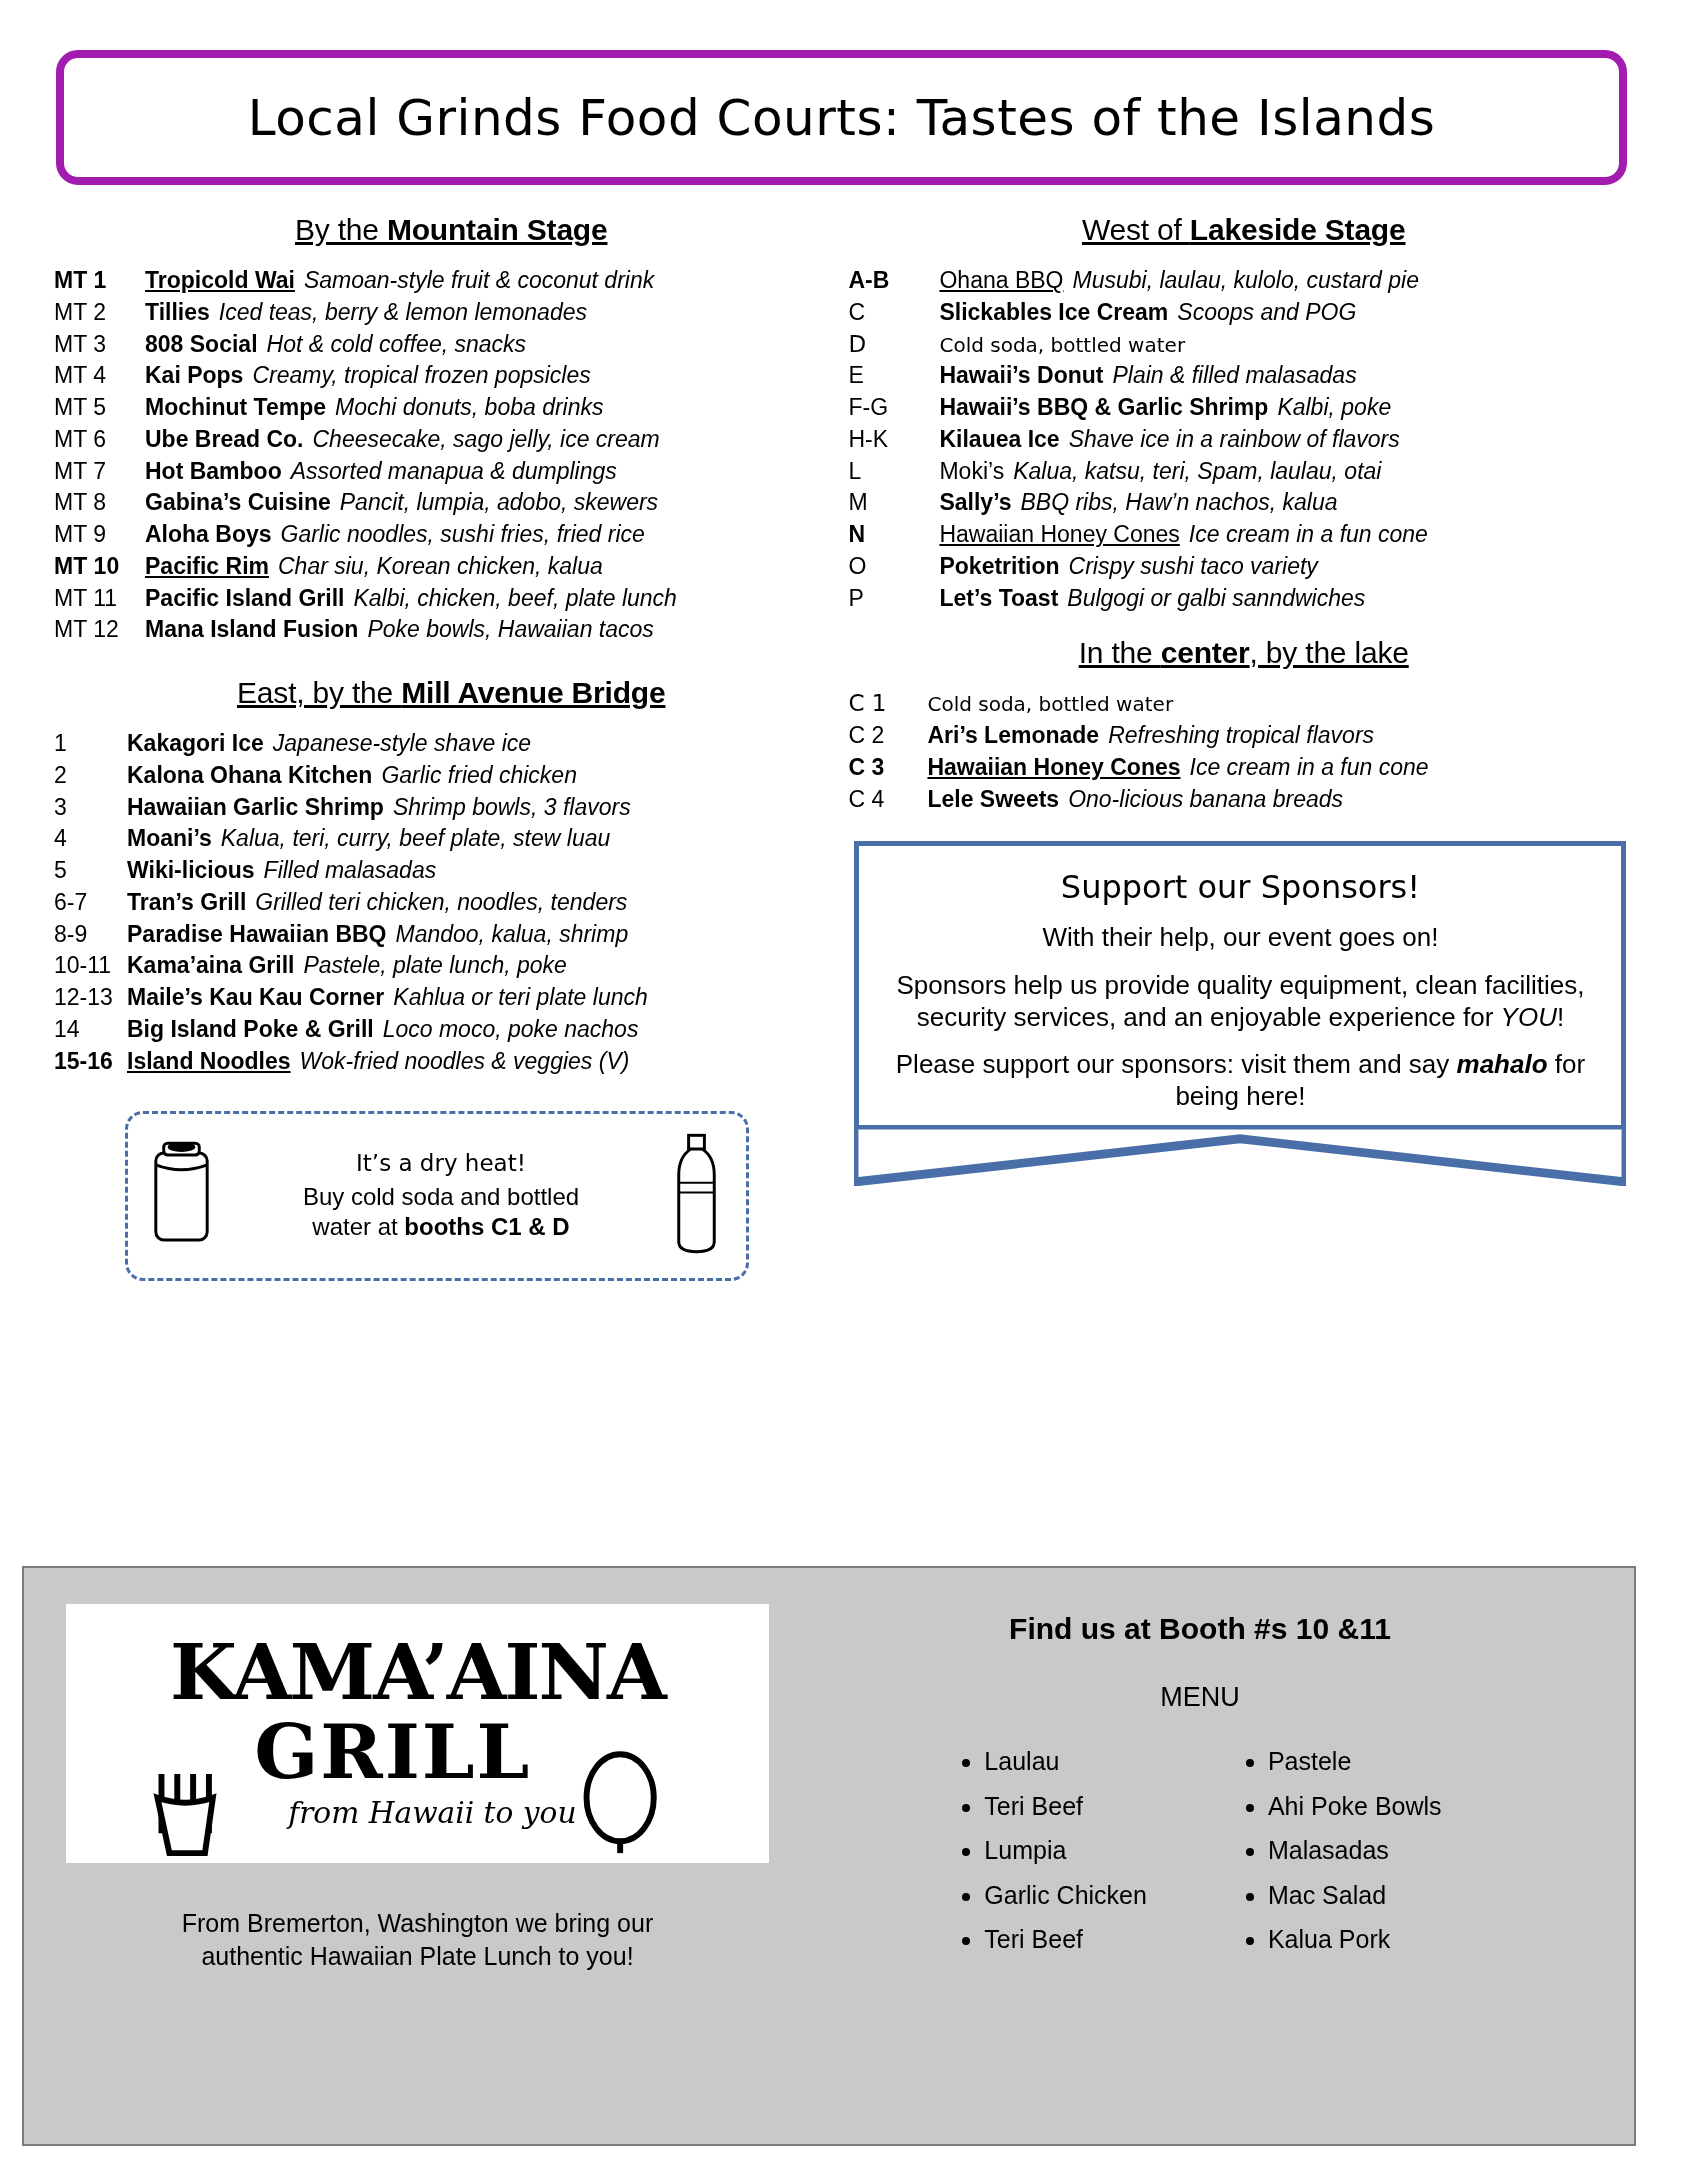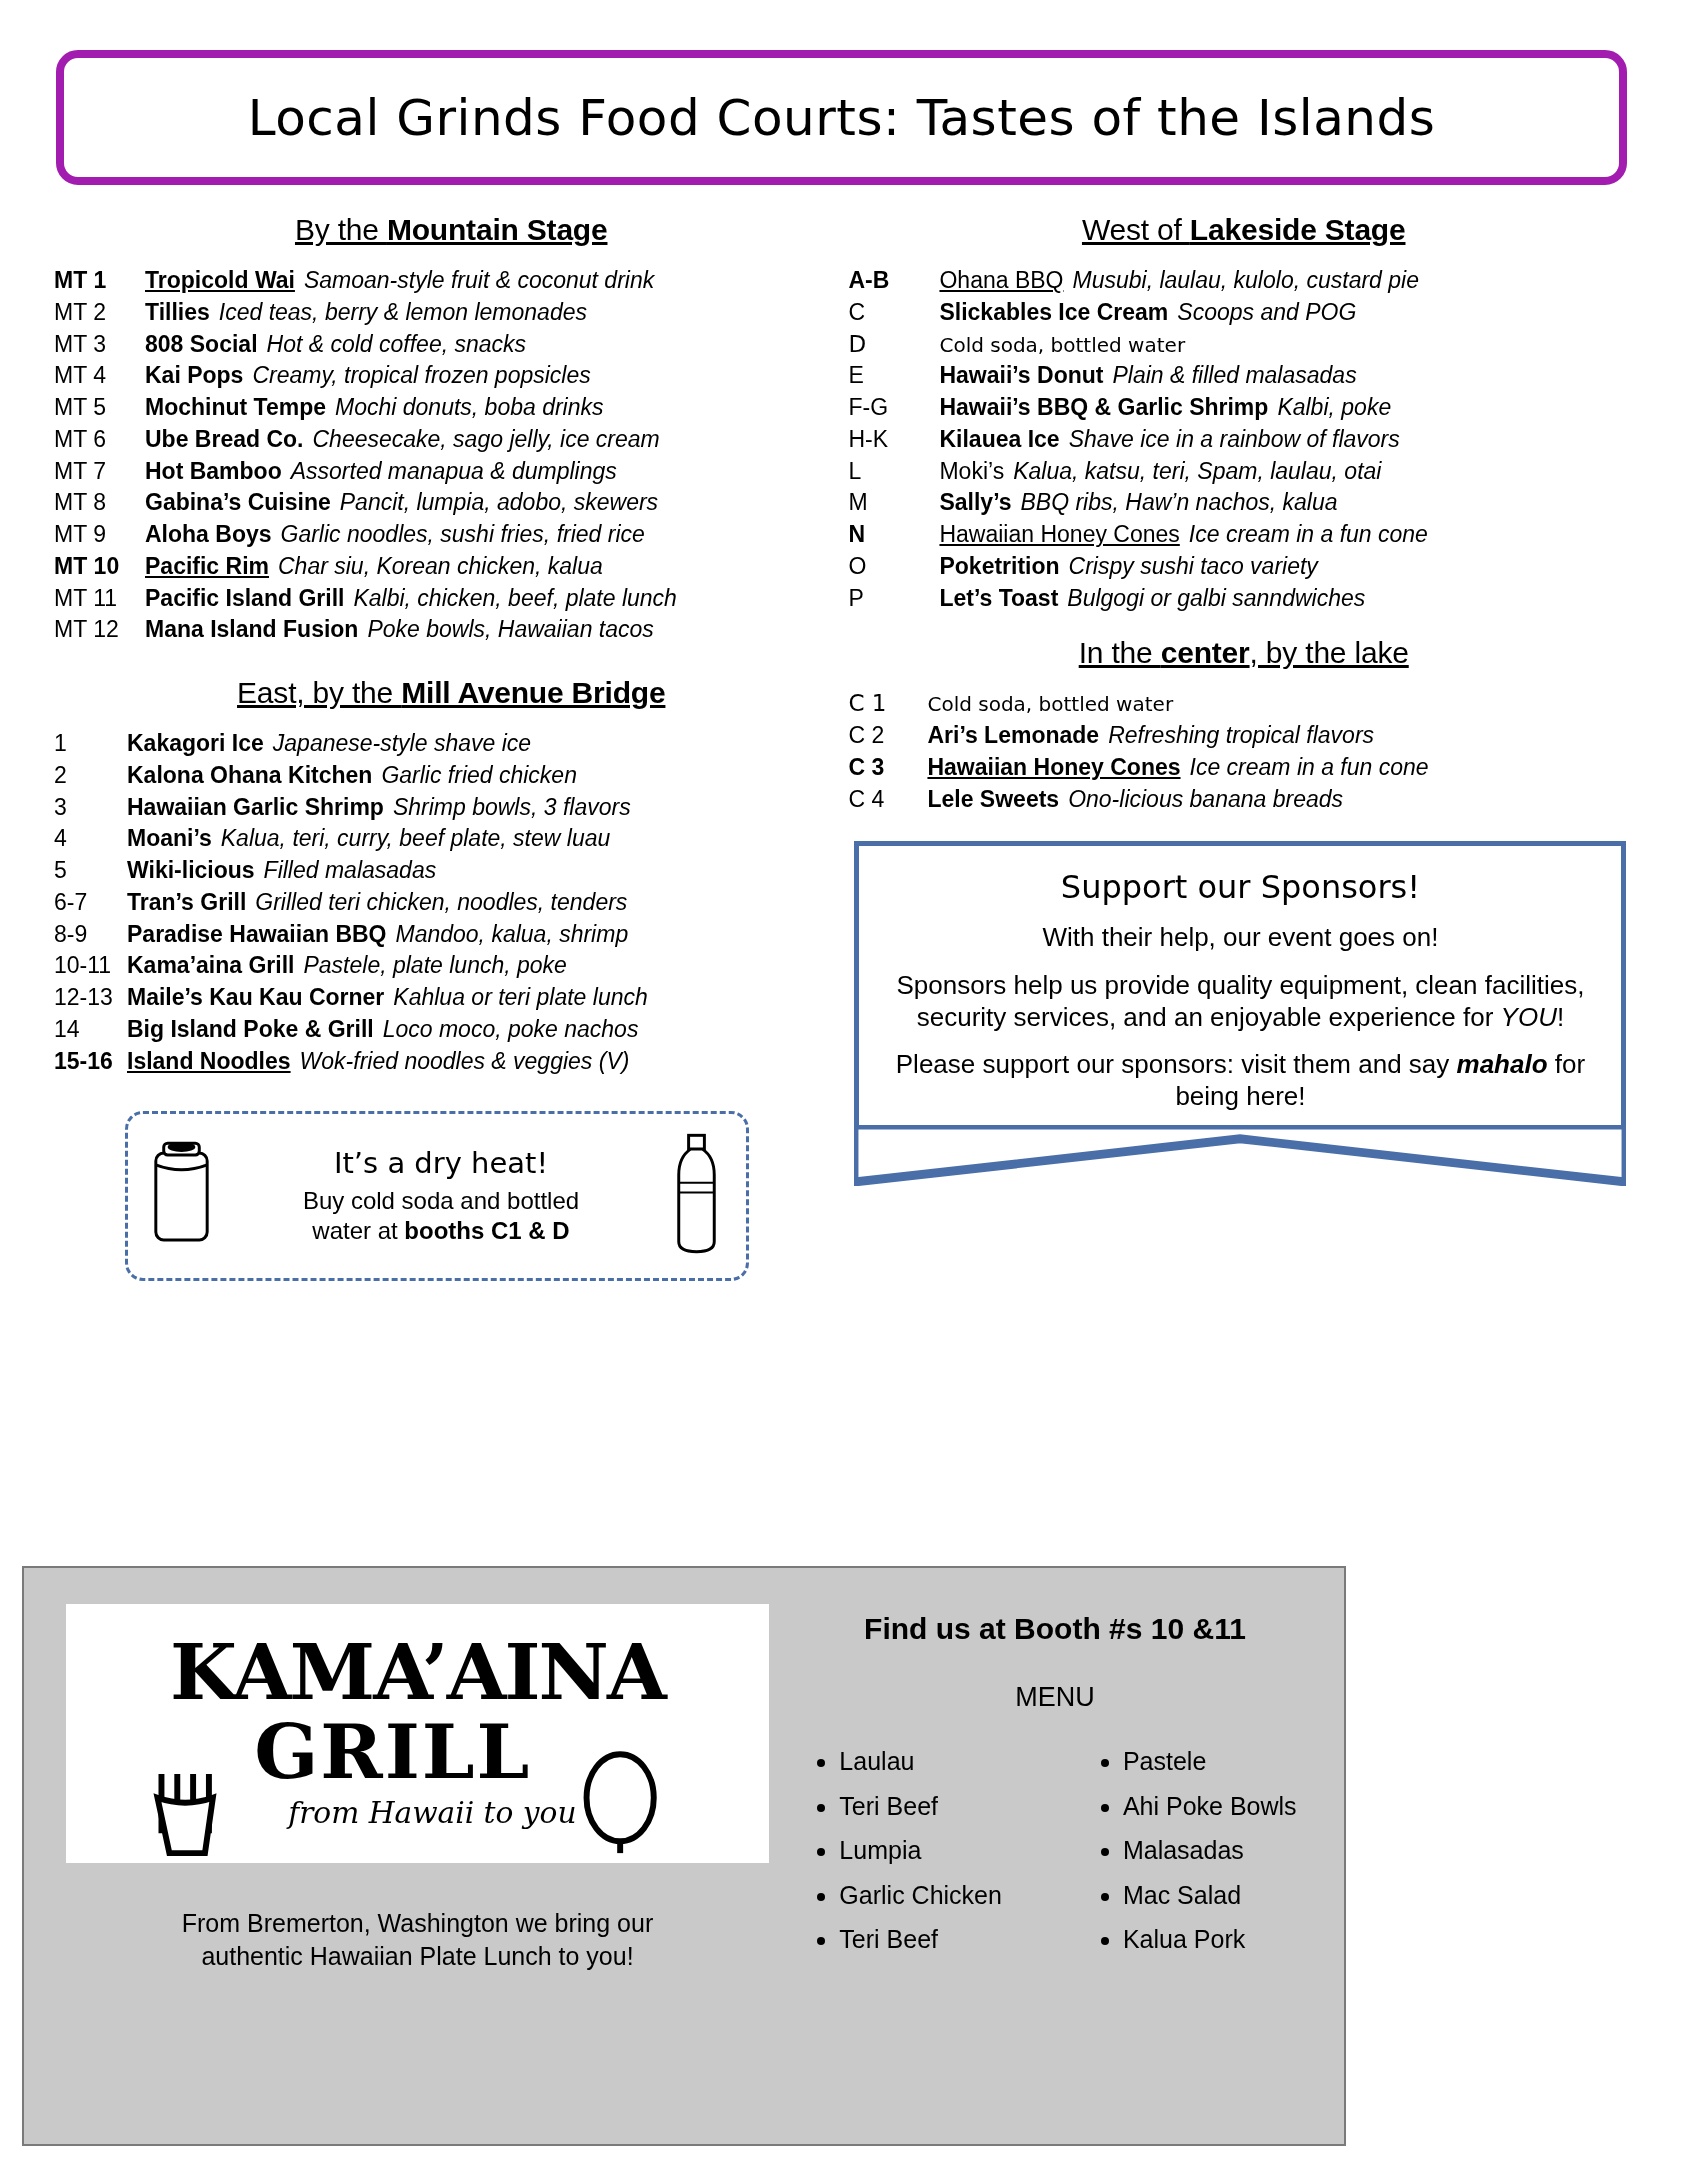--- a/index.html
+++ b/index.html
@@ -128,34 +128,34 @@
     display: flex;
     align-items: center;
     padding: 0 14px;
   }
   .dryheat .mid {
     flex: 1;
     text-align: center;
   }
   .dryheat .dh-title {
     font-family: "DejaVu Sans", sans-serif;
-    font-size: 29px;
+    font-size: 23px;
     margin-bottom: 6px;
   }
   .dryheat .dh-body {
     font-size: 24px;
     line-height: 1.25;
   }
 
   
   .ad {
     position: absolute;
     left: 22px;
     top: 1566px;
-    width: 1324px;
+    width: 1614px;
     height: 580px;
     background: #c9c9c9;
     border: 2px solid #7a7a7a;
     box-sizing: border-box;
     display: flex;
   }
   .ad-left {
     width: 762px;
     padding: 36px 0 0 42px;
     box-sizing: border-box;

